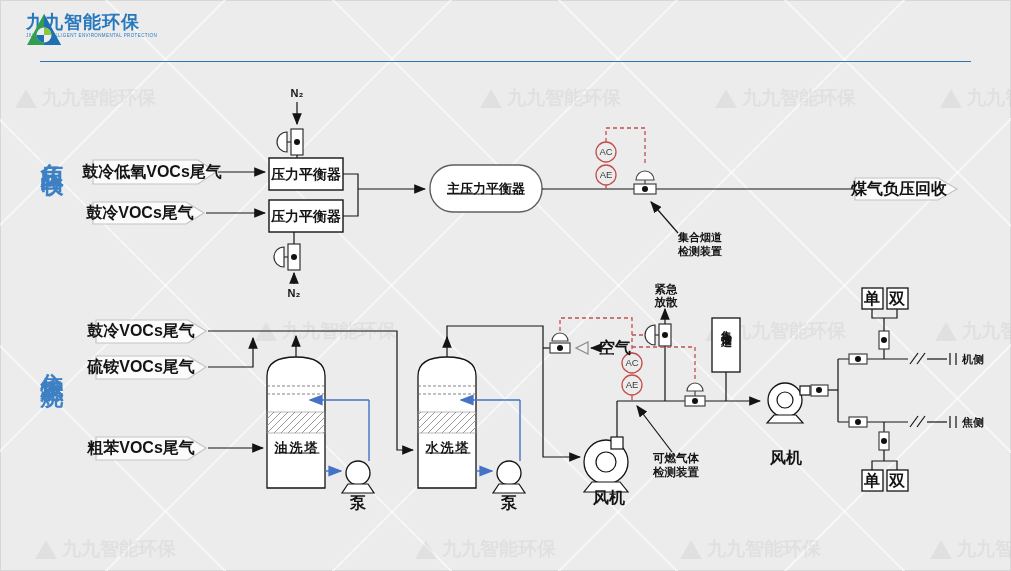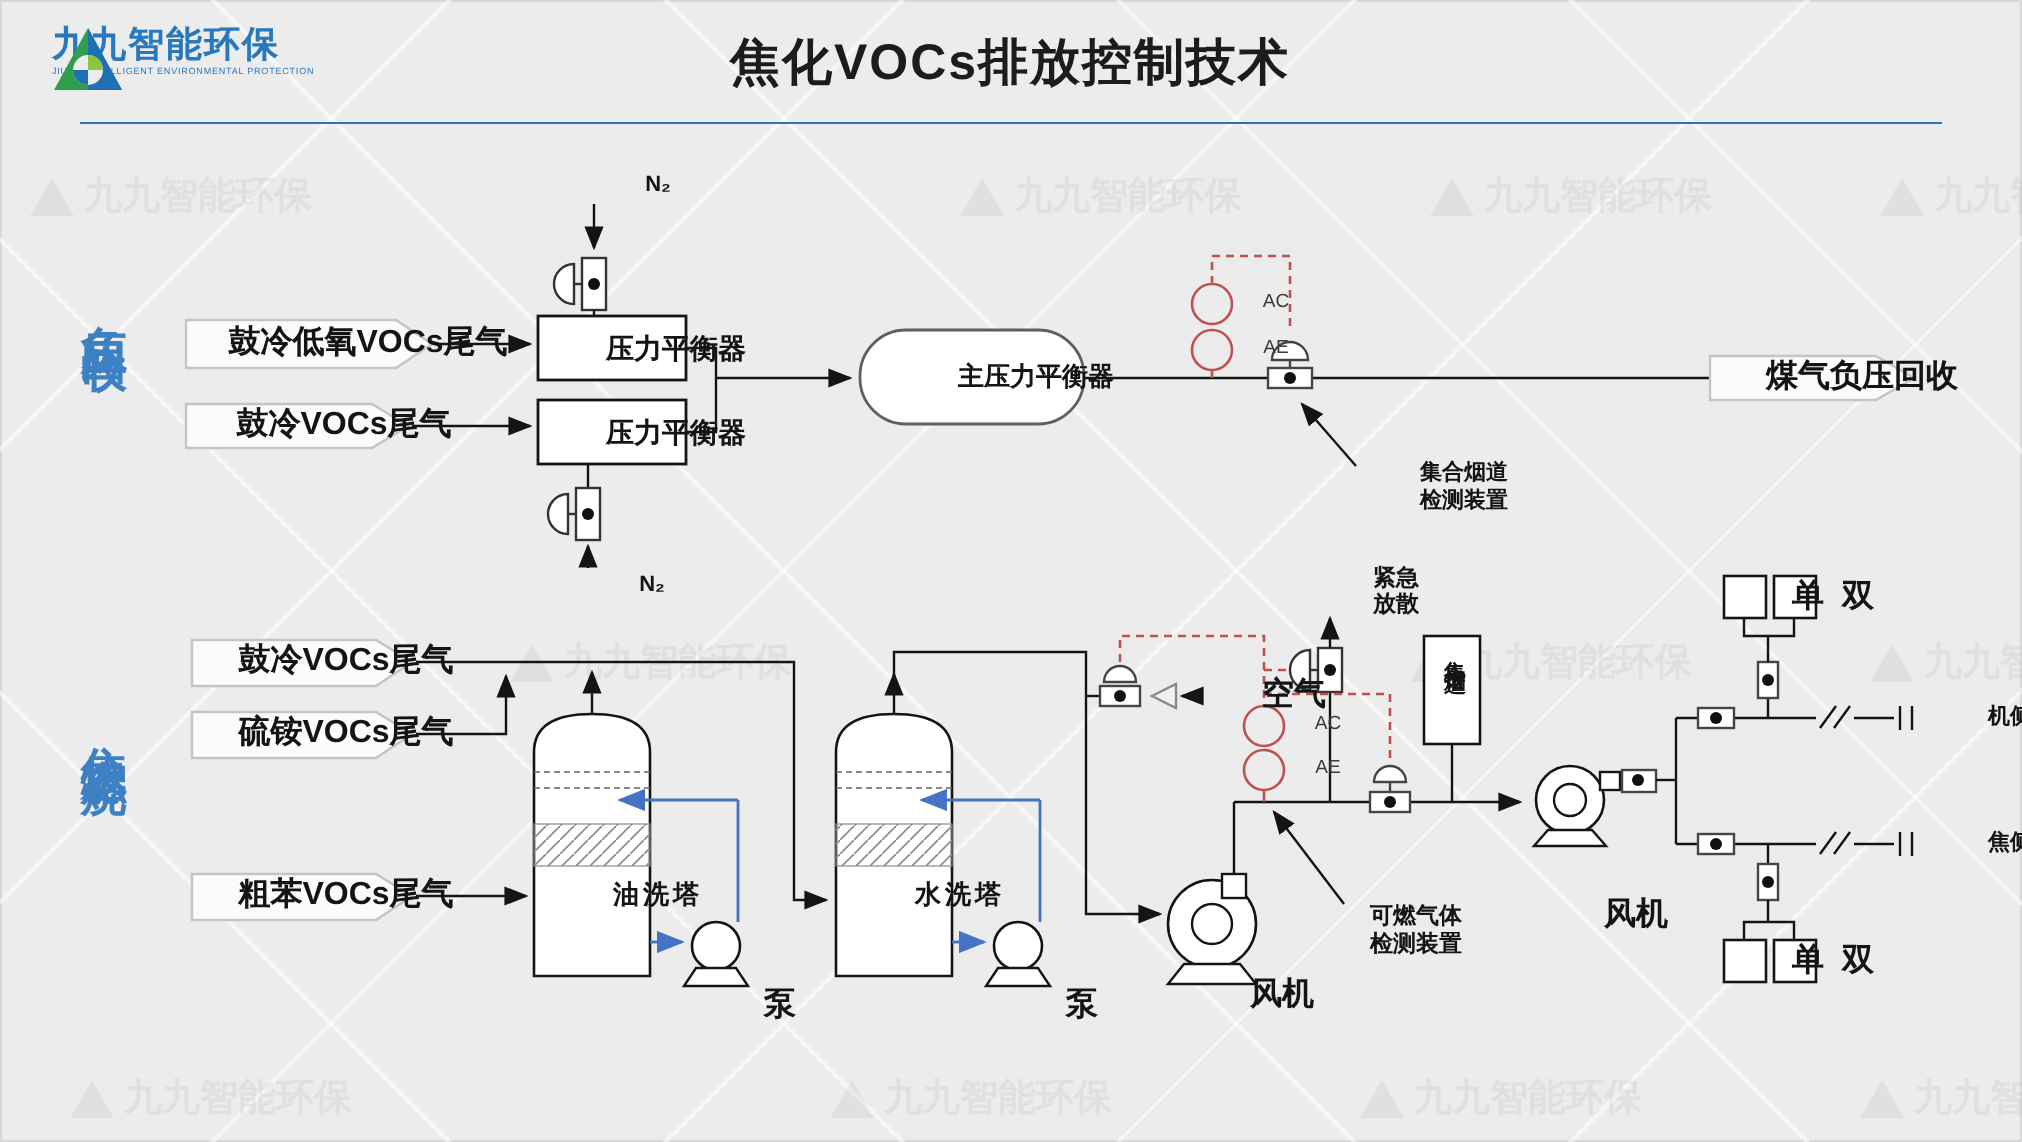--- a/index.html
+++ b/index.html
@@ -26,23 +26,23 @@
   .logo{position:absolute;left:26px;top:13px;display:flex;align-items:center;gap:7px;}
   .logo-name{font-size:18px;font-weight:bold;color:#2878be;letter-spacing:1px;line-height:1;}
   .logo-tag{font-size:4.5px;color:#2878be;letter-spacing:.4px;margin-top:2px;}
   .title{
     position:absolute;left:505px;top:31px;transform:translate(-50%,-50%);
     font-size:25px;font-weight:bold;color:#1c1c1c;letter-spacing:1px;white-space:nowrap;
   }
   .rule{position:absolute;left:40px;top:61px;width:931px;height:1px;background:#2e75b6;}
   .lbl{
     position:absolute;transform:translate(-50%,-50%);
-    font-weight:bold;color:#141414;white-space:nowrap;line-height:1.15;text-align:center;margin-left:32px;
+    font-weight:bold;color:#141414;white-space:nowrap;line-height:1.15;text-align:center;
   } .s11{font-size:11px;} .s115{font-size:11.5px;}
-  .s12{font-size:16px;} .s125{font-size:14px;} .s13{font-size:13px;} .s14{font-size:14px;}
+  .s12{font-size:16px;} .s125{font-size:14px;} .s13{font-size:13px;text-decoration:underline;} .s14{font-size:14px;}
   .ls2{letter-spacing:2px;}
   .inst{font-size:9.5px;color:#3a3a3a;font-weight:normal;}
   .vlabel{
     position:absolute;transform:translate(-50%,0);
     writing-mode:vertical-rl;text-orientation:upright;
     font-weight:bold;white-space:nowrap;line-height:1;
   }
   .section-lbl{color:#3d80c4;font-size:23px;letter-spacing:4px;}
   .flue-lbl{color:#141414;font-size:11px;letter-spacing:2px;}
   svg{position:absolute;left:0;top:0;}
@@ -104,21 +104,20 @@
       <polygon points="18,1 35,32 18,32" fill="#1f6fb5"></polygon>
       <circle cx="18" cy="22" r="7.5" fill="#ececec"></circle>
       <path d="M18 14.5 A7.5 7.5 0 0 1 25.5 22 L18 22 Z" fill="#8cc63f"></path>
       <path d="M18 29.5 A7.5 7.5 0 0 1 10.5 22 L18 22 Z" fill="#1f6fb5"></path>
     </svg>
     <div>
       <div class="logo-name">九九智能环保</div>
       <div class="logo-tag">JIUJIU INTELLIGENT ENVIRONMENTAL PROTECTION</div>
     </div>
   </div>
-  <div class="title">焦化VOCs排放控制技术</div>
   <div class="rule"></div>
 
   <div class="vlabel section-lbl" style="left:52px;top:144px">负压回收</div>
   <div class="vlabel section-lbl" style="left:52px;top:354px">焦炉燃烧</div>
 
   <svg width="1011" height="571" viewBox="0 0 1011 571">
     <defs>
       <marker id="ar" viewBox="0 0 10 8" refX="9" refY="4" markerWidth="10" markerHeight="8" orient="auto">
         <path d="M0,0 L10,4 L0,8 Z" fill="#141414"></path>
       </marker>

